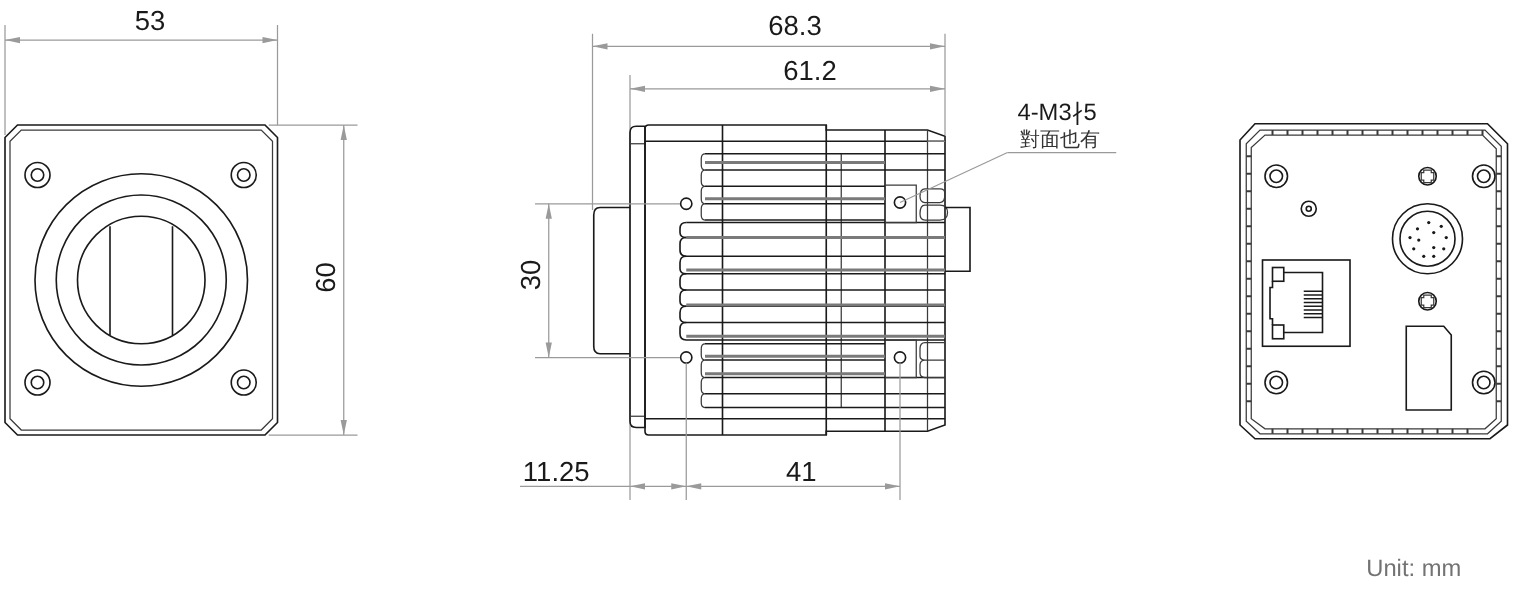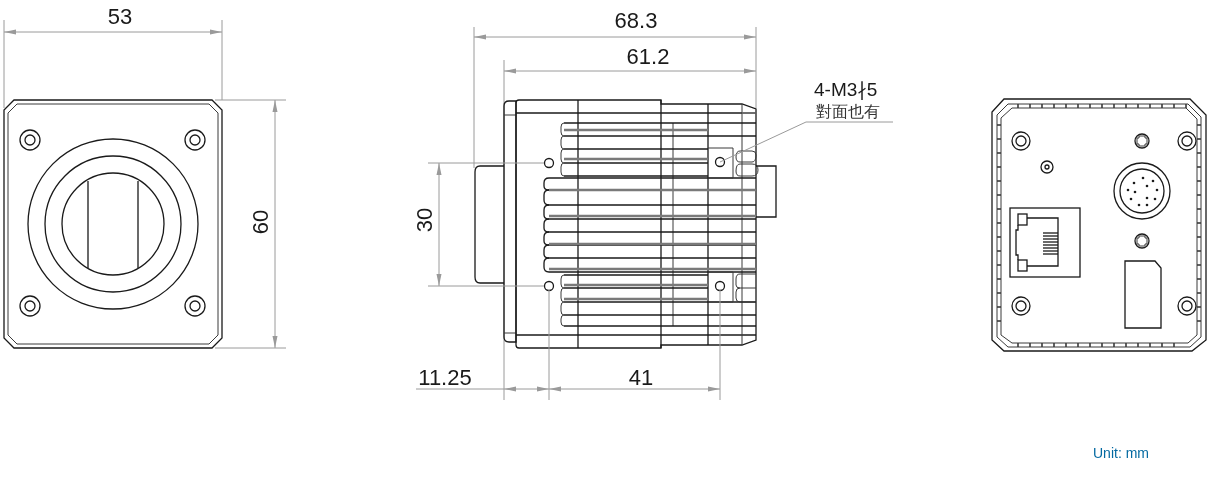--- a/index.html
+++ b/index.html
@@ -7,21 +7,21 @@
     svg { position: absolute; left: 0; top: 0; }
     .outline { fill: none; stroke: #1a1a1a; stroke-width: 1.3; }
     .thin { fill: none; stroke: #3a3a3a; stroke-width: 1; }
     .gray { fill: none; stroke: #8a8a8a; stroke-width: 1; }
     .fin-gray { fill: none; stroke: #7a7a7a; stroke-width: 2.4; }
     .dim { fill: none; stroke: #9a9a9a; stroke-width: 1; }
     .arrow { fill: #9a9a9a; stroke: none; }
     .dimtext { font-family: "Liberation Sans", sans-serif; font-size: 22px; fill: #1a1a1a; }
     .note { font-family: "Liberation Sans", sans-serif; font-size: 19px; fill: #1a1a1a; }
     .note-cjk { font-family: "DejaVu Sans", sans-serif; font-size: 16px; fill: #333; }
-    .unit { position: absolute; left: 1093px; top: 445px; font-size: 14px; color: #0369a1; }
+    .unit { position: absolute; left: 1093px; top: 445px; font-size: 19px; color: #737373; }
   </style>
 </head>
 <body>
 
 <svg width="1217" height="481" viewBox="0 0 1217 481" xmlns="http://www.w3.org/2000/svg">
 
   <g>
 
     <line class="dim" x1="4" y1="20" x2="4" y2="108"></line>
     <line class="dim" x1="222" y1="20" x2="222" y2="100"></line>

